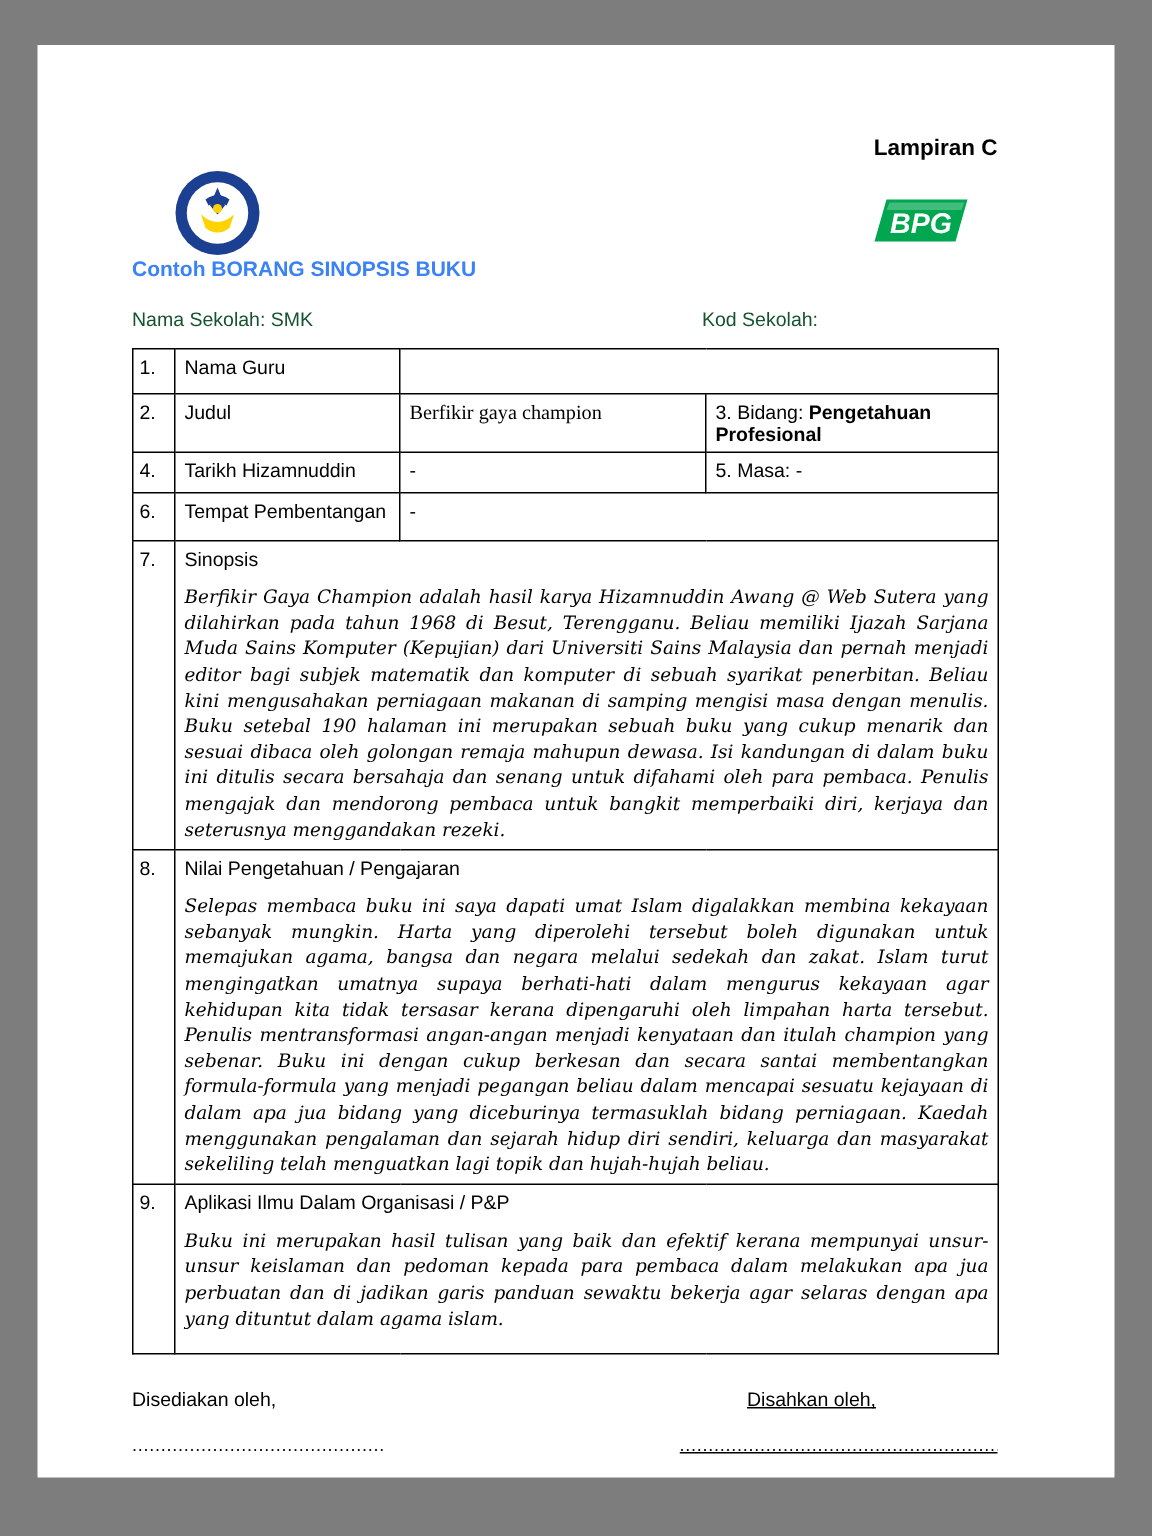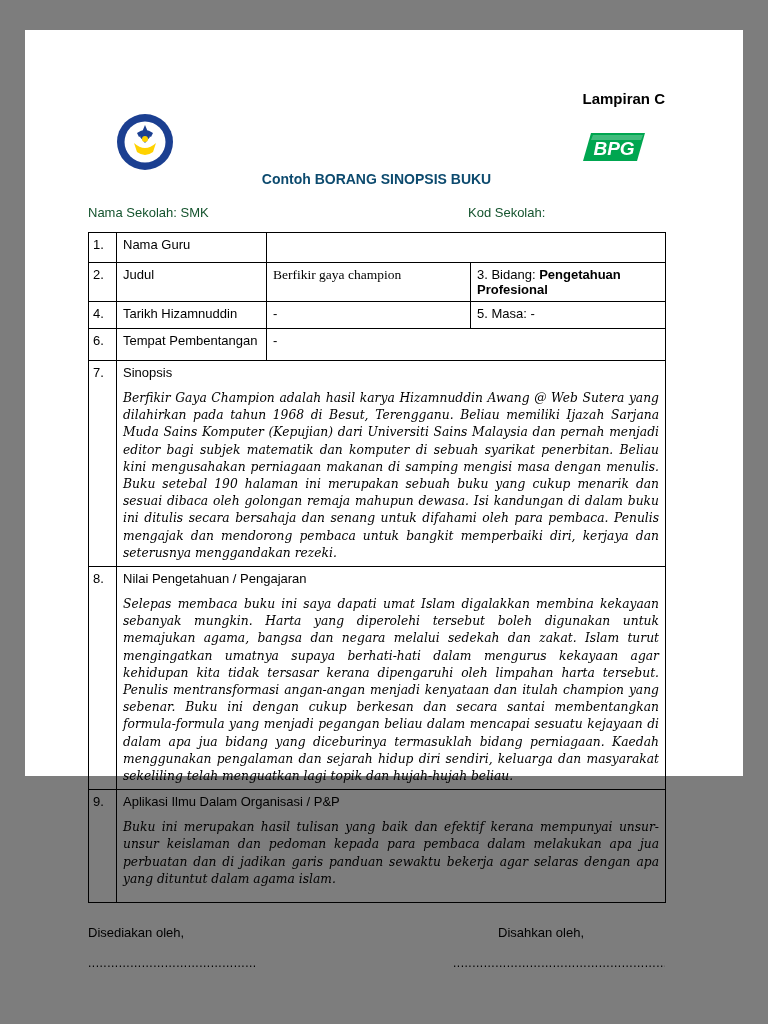--- a/index.html
+++ b/index.html
@@ -9,21 +9,21 @@
     height: 1024px;
     background: #7d7d7d;
     font-family: "Liberation Sans", sans-serif;
     overflow: hidden;
   }
   .paper {
     position: absolute;
     left: 25px;
     top: 30px;
     width: 718px;
-    height: 746px;
+    height: 955px;
     background: #ffffff;
     box-sizing: border-box;
   }
   .content {
     position: relative;
     padding: 0 78px 0 63px;
   }
   .lampiran {
     text-align: right;
     font-weight: bold;
@@ -41,25 +41,25 @@
     position: absolute;
     left: 28px;
     top: 0;
   }
   .bpg-logo {
     position: absolute;
     right: 18px;
     top: 18px;
   }
   .doc-title {
-    text-align: center;
+    text-align: left;
     font-weight: bold;
     font-size: 14px;
     margin-top: -4px;
-    color: #0c4a6e;
+    color: #3b82f6;
   }
   .school-row {
     display: flex;
     margin-top: 18px;
     font-size: 13px;
     color: #14532d;
   }
   .school-name { width: 380px; }
   .school-code { }
   .form-table {
@@ -102,21 +102,21 @@
   tr.r8 .content-cell { height: 196px; margin-left: 38px; }
   tr.r9 .content-cell { height: 113px; }
   .sig-row {
     display: flex;
     margin-top: 22px;
     font-size: 13px;
     color: #000;
     gap: 24px;
   }
   .sig-left { width: 365px; }
-  .sig-right { width: 212px; }
+  .sig-right { width: 212px; text-decoration: underline; }
   .sig-label { font-size: 13px; }
   .sig-label-right { font-size: 13px; margin-left: 45px; }
   .dots {
     margin-top: 16px;
     font-size: 12px;
     letter-spacing: 0.5px;
     white-space: nowrap;
     overflow: hidden;
     color: #000;
   }

